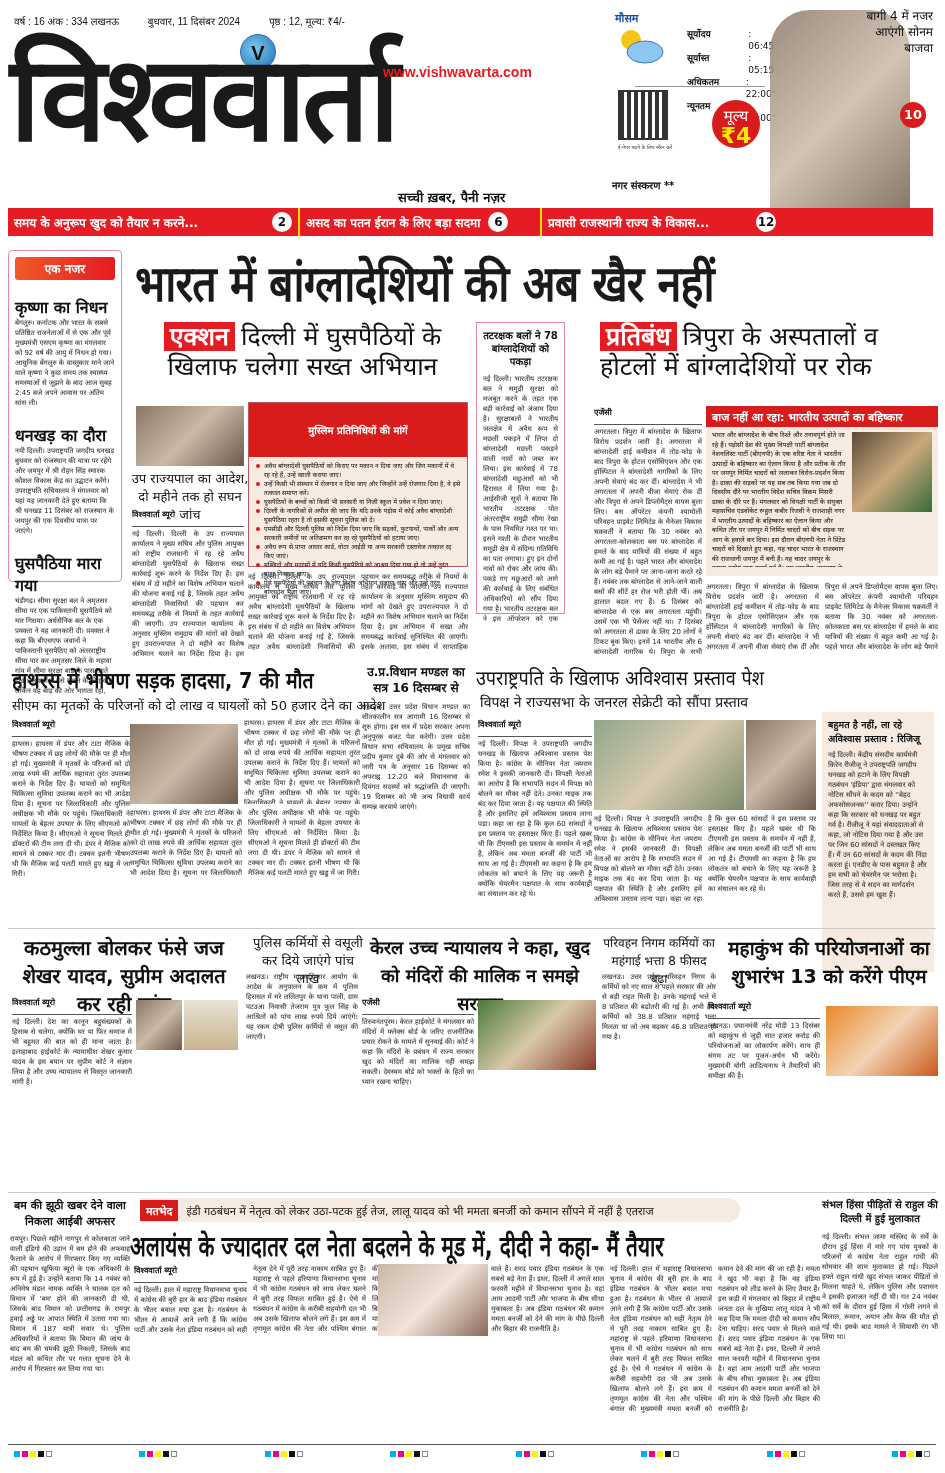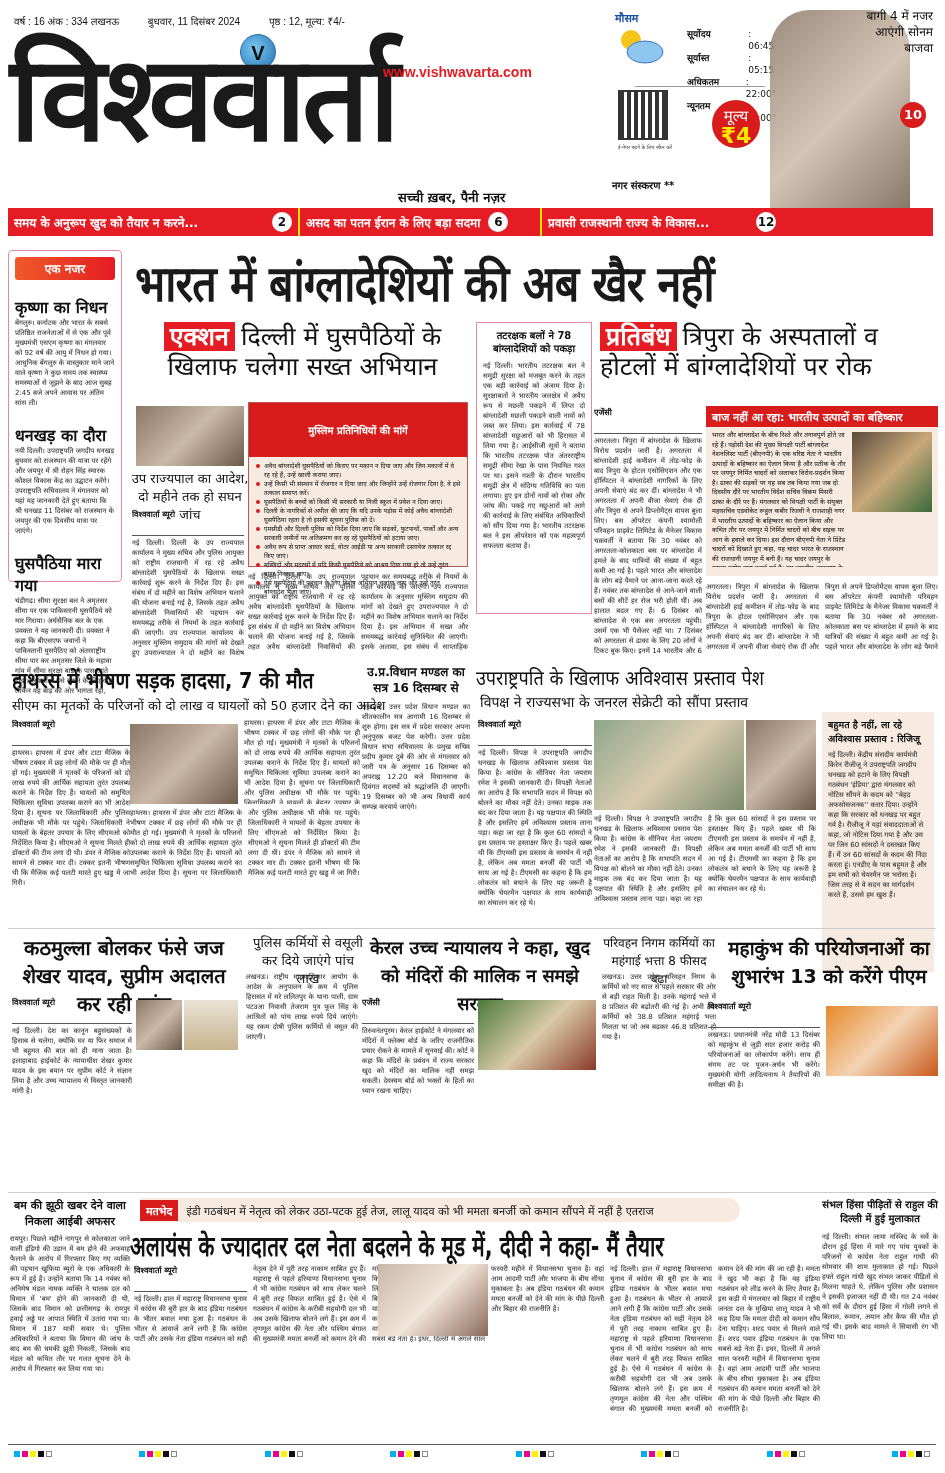--- a/index.html
+++ b/index.html
@@ -34,27 +34,27 @@
   .t1 { width: 292px; justify-content: space-between; } .t2 { width: 242px; justify-content: flex-start; } .t3 { width: 240px; border-right: none; justify-content: space-between; gap: 16px; }
   .ek-box { top: 250px; left: 8px; width: 114px; height: 332px; border: 1px solid #e48aa0; border-radius: 4px; background: #fff; padding: 6px 6px; }
   .ek-title { background: linear-gradient(90deg,#f05a28,#e51c23); color: #fff; font-weight: bold; text-align: center; font-size: 12px; border-radius: 3px; padding: 3px 0; margin-bottom: 6px; }
   .ek-head { font-size: 16px; font-weight: bold; margin-top: 16px; }
   .ek-body { font-size: 7px; line-height: 10px; color: #222; }
   .lead { top: 248px; left: 135px; font-family: "DejaVu Sans", sans-serif; font-weight: bold; font-size: 50px; letter-spacing: -1px; white-space: nowrap; transform: scaleX(.86); transform-origin: left; color: #1a1a1a; }
   .kicker { background: #e51c23; color: #fff; font-weight: bold; padding: 0 6px; margin-right: 6px; }
   .h2 { font-size: 25px; line-height: 30px; white-space: nowrap; }
   .sec1-head { top: 322px; left: 135px; text-align: center; width: 335px; }
   .sec2-head { top: 322px; left: 600px; width: 340px; }
-  .coast { top: 322px; left: 476px; width: 116px; height: 292px; border: 1px solid #e48aa0; padding: 6px; }
+  .coast { top: 322px; left: 476px; width: 89px; height: 292px; border: 1px solid #e48aa0; padding: 6px; }
   .coast-h { font-size: 10px; text-align: center; font-weight: bold; line-height: 13px; margin-bottom: 6px; }
   .body7 { font-size: 7px; line-height: 10px; color: #222; text-align: justify; }
   .photo { background: linear-gradient(135deg,#8a7766,#cbb9a8 50%,#6d5a4a); }
   .lg-photo { top: 406px; left: 136px; width: 108px; height: 60px; }
   .lg-cap { top: 470px; left: 130px; width: 120px; font-size: 13px; text-align: center; line-height: 18px; }
-  .byline { font-size: 8px; font-weight: bold; border-bottom: 1px solid #555; margin-bottom: 2px; padding-bottom: 16px; }
+  .byline { font-size: 8px; font-weight: bold; border-bottom: 1px solid #555; margin-bottom: 2px; padding-bottom: 7px; }
   .demands { top: 402px; left: 248px; width: 220px; height: 165px; background: #f7ebe1; border: 1px solid #b85a5a; }
   .demands-title { background: #d81b1b; color: #fff; font-size: 10px; font-weight: bold; text-align: center; padding: 20px; }
   .demands ul { list-style: none; padding: 4px 6px 0 6px; }
   .demands li { font-size: 6.3px; line-height: 9px; position: relative; padding-left: 9px; }
   .demands li::before { content: ""; position: absolute; left: 1px; top: 3px; width: 4px; height: 4px; border-radius: 50%; background: #d81b1b; }
   .bz-box { top: 406px; left: 706px; width: 232px; height: 170px; background: #f7ebe1; }
   .bz-title { background: #d81b1b; color: #fff; font-size: 11px; font-weight: bold; padding: 3px 6px; }
   .bz-photo { position: absolute; top: 26px; right: 6px; width: 80px; height: 80px; background: linear-gradient(135deg,#5a4a3a,#c9a87a 50%,#3a6a3a); }
   .bz-body { padding: 4px 6px; font-size: 6.5px; line-height: 9.5px; }
   .hathras { top: 664px; left: 12px; font-size: 22px; font-weight: bold; white-space: nowrap; transform: scaleX(.88); transform-origin: left; }

